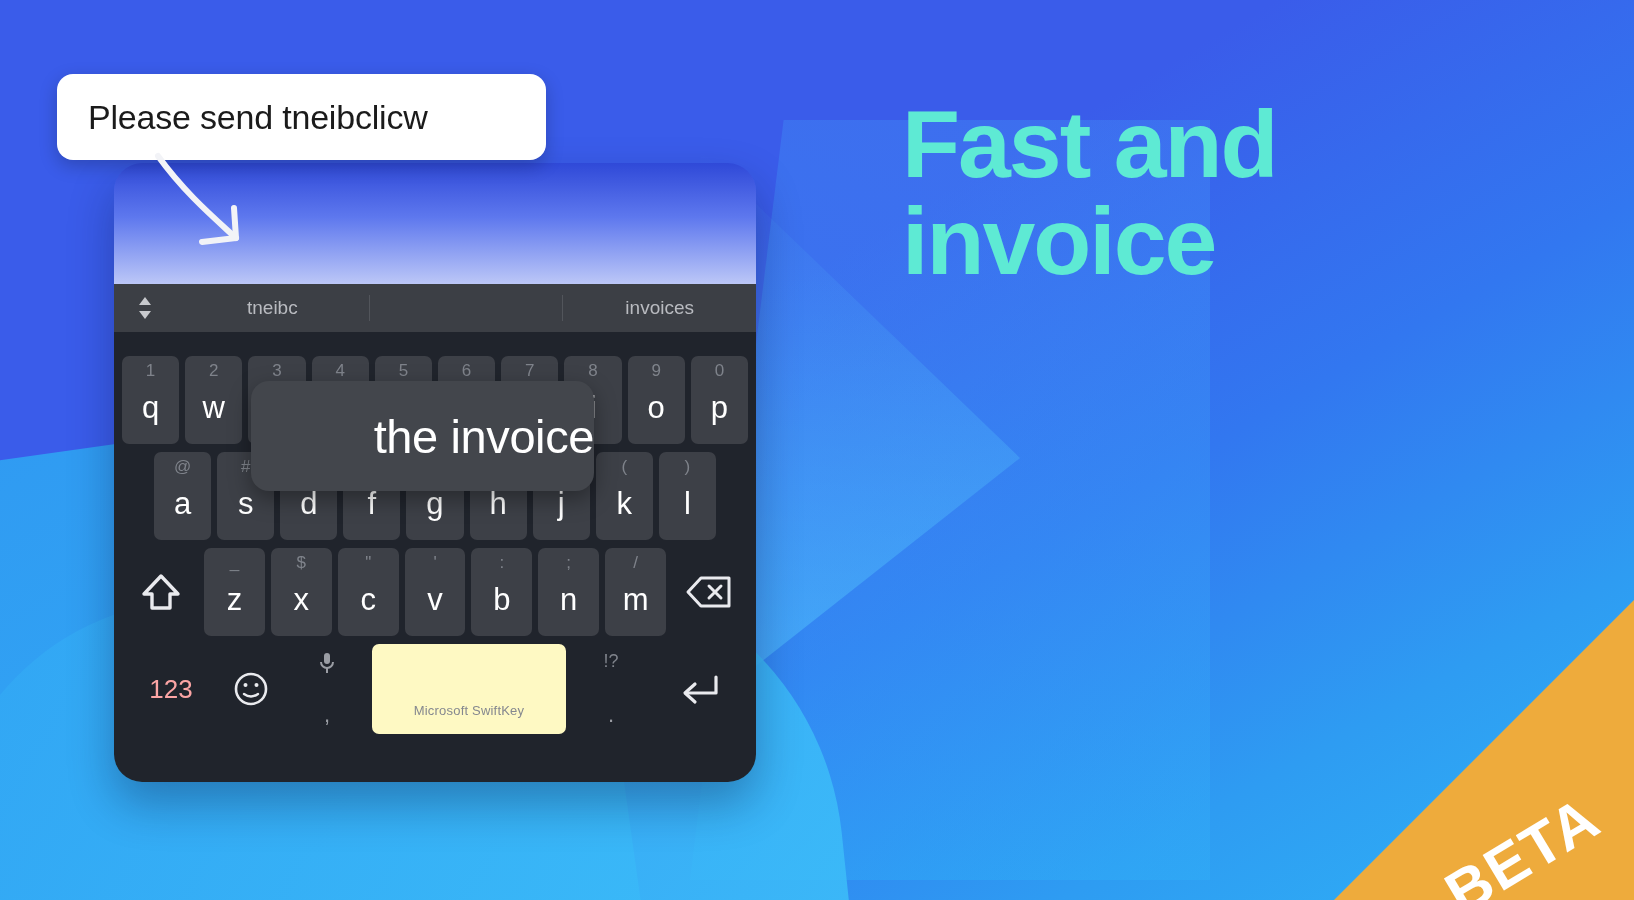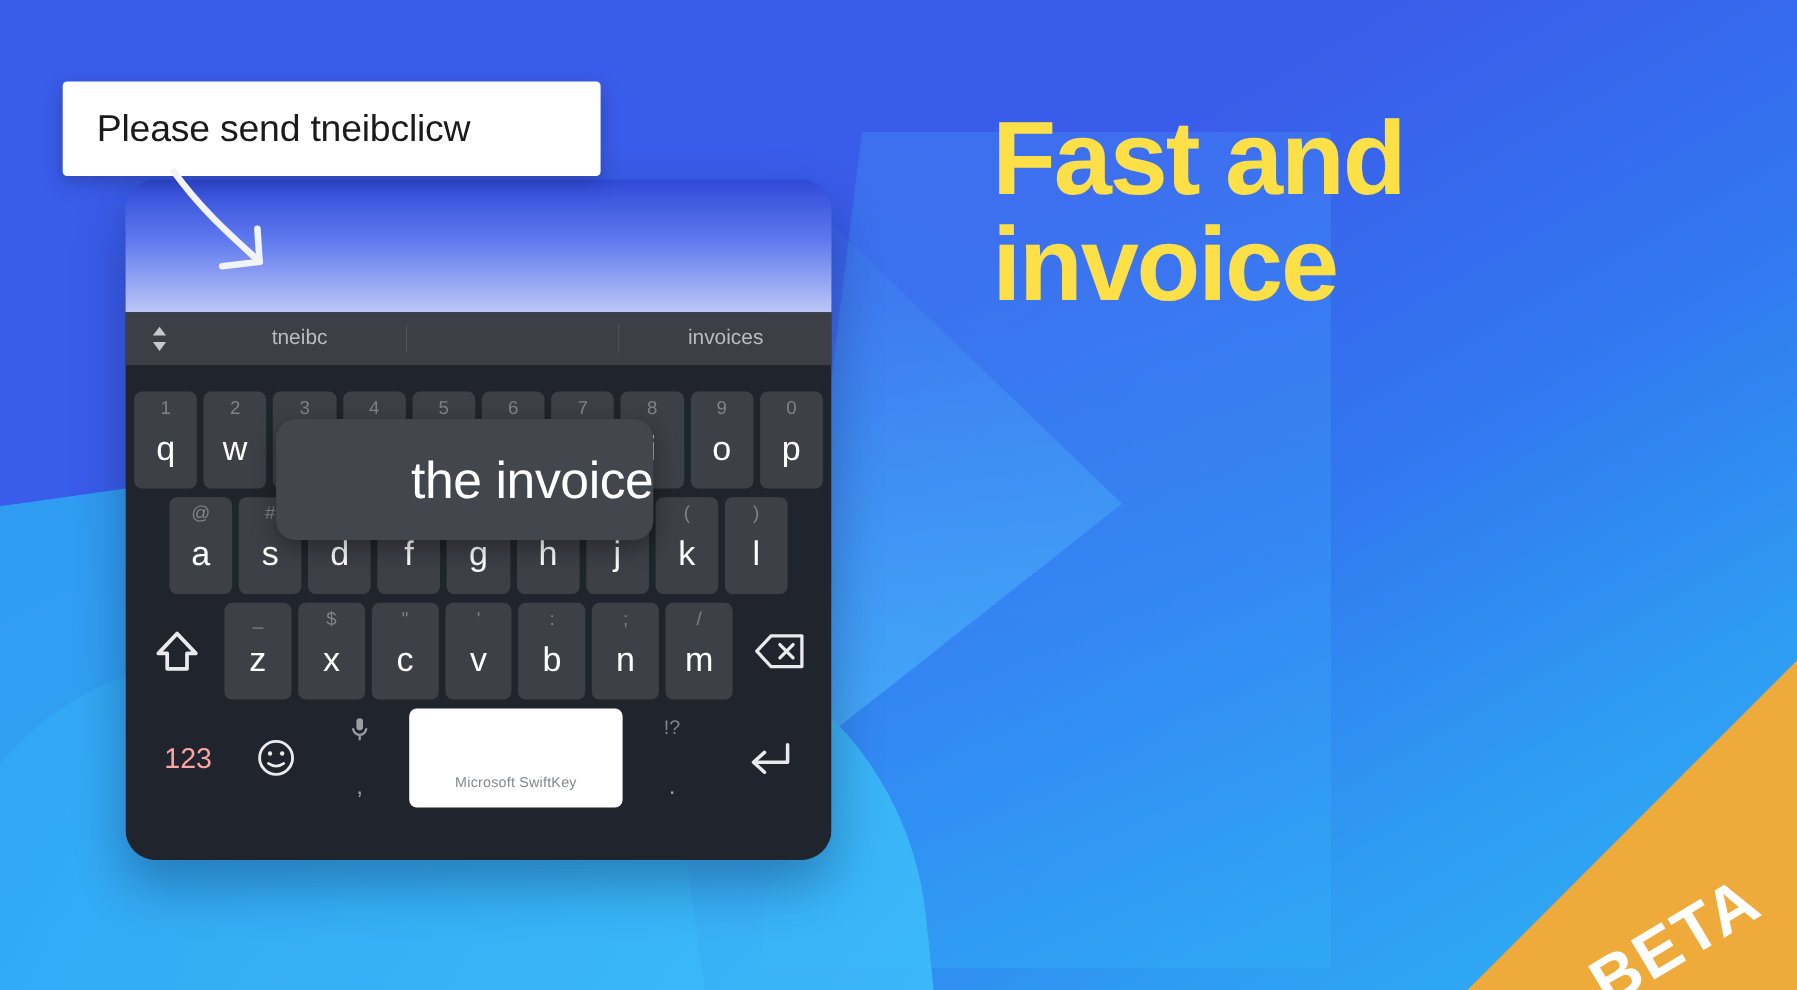--- a/index.html
+++ b/index.html
@@ -49,21 +49,21 @@
     border-radius:260px 300px 0 0;
     transform:rotate(-6deg);
     opacity:.85;
   }
 
   
   .bubble {
     position:absolute; left:57px; top:74px;
     width:489px; height:86px;
     background:#ffffff;
-    border-radius:4px;
+    border-radius:16px;
     box-shadow:0 6px 18px rgba(0,0,0,.22);
     display:flex; align-items:center;
     padding-left:31px;
     z-index:8;
     text-align:center;
   }
   .bubble-text {
     font-size:34px; color:#1b1b1b; letter-spacing:-.2px;
     white-space:nowrap;
   }
@@ -144,41 +144,41 @@
   .key-main { font-size:31px; color:#ffffff; line-height:1; padding-top:14px; }
   .key-alt {
     position:absolute; top:6px; left:0; right:0;
     text-align:center; font-size:17px; color:#7f838b; line-height:1;
   }
   .key-shift { flex:0 0 74px; background:transparent; }
   .key-back  { flex:0 0 74px; background:transparent; }
   .key-123   { flex:0 0 86px; background:transparent; font-size:26px; color:#fca5a5; }
   .key-emoji { flex:0 0 62px; background:transparent; }
   .key-mic   { flex:0 0 78px; background:transparent; position:relative; }
-  .key-space { flex:1 1 auto; background:#ffffff; border-radius:7px; position:relative; }
+  .key-space { flex:1 1 auto; background:#fef9c3; border-radius:7px; position:relative; }
   .key-period{ flex:0 0 78px; background:transparent; position:relative; }
   .key-enter { flex:0 0 86px; background:transparent; }
 
   .space-label {
     position:absolute; left:0; right:0; bottom:16px;
     text-align:center; font-size:13px; color:#85888f; letter-spacing:.2px;
   }
   .sub-glyph {
     position:absolute; left:0; right:0; bottom:8px;
     text-align:center; font-size:22px; color:#9a9da4; line-height:1;
   }
   .top-glyph {
     position:absolute; left:0; right:0; top:8px;
     text-align:center; font-size:18px; color:#7f838b; line-height:1;
   }
 
   
   .copy { position:absolute; left:902px; top:96px; width:600px; z-index:6; }
   .headline {
-    font-size:95px; font-weight:bold; color:#fde047;
+    font-size:95px; font-weight:bold; color:#5eead4;
     line-height:1.02; letter-spacing:-2px;
   }
   .subcopy {
     margin-top:48px;
     font-size:45px; color:#f0f4ff; line-height:1.33; letter-spacing:-.4px;
     font-weight:400;
   }
 
   
   .ribbon {

